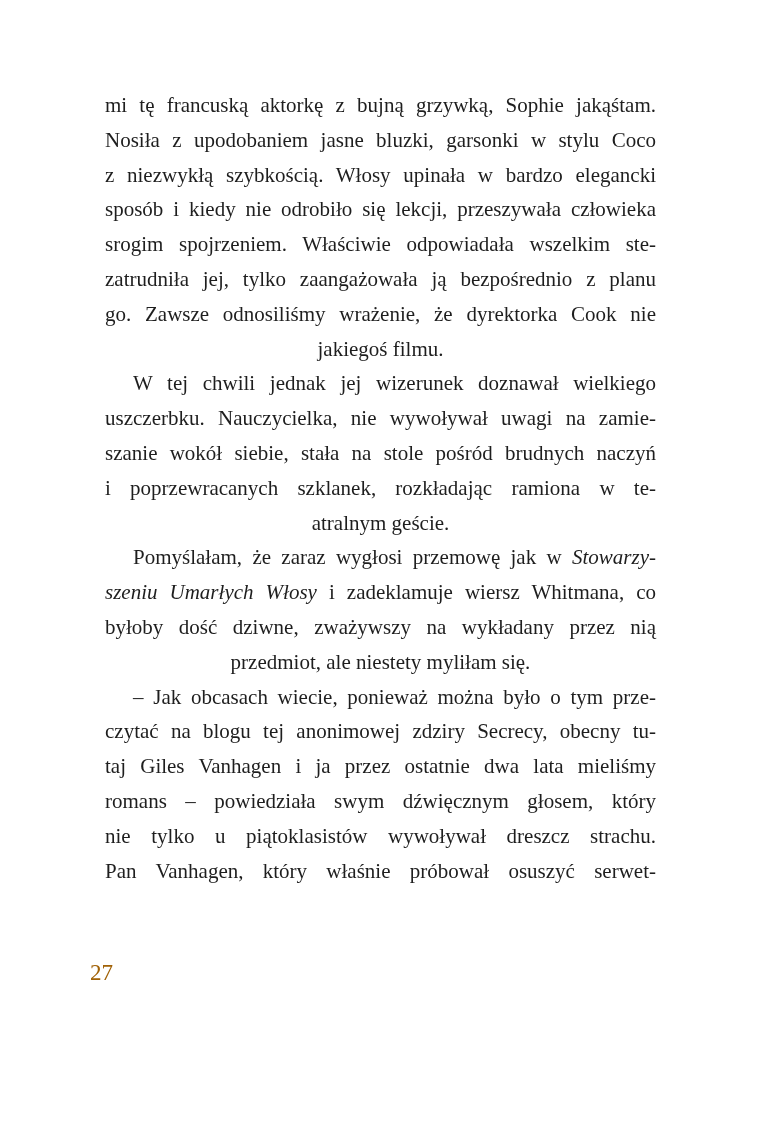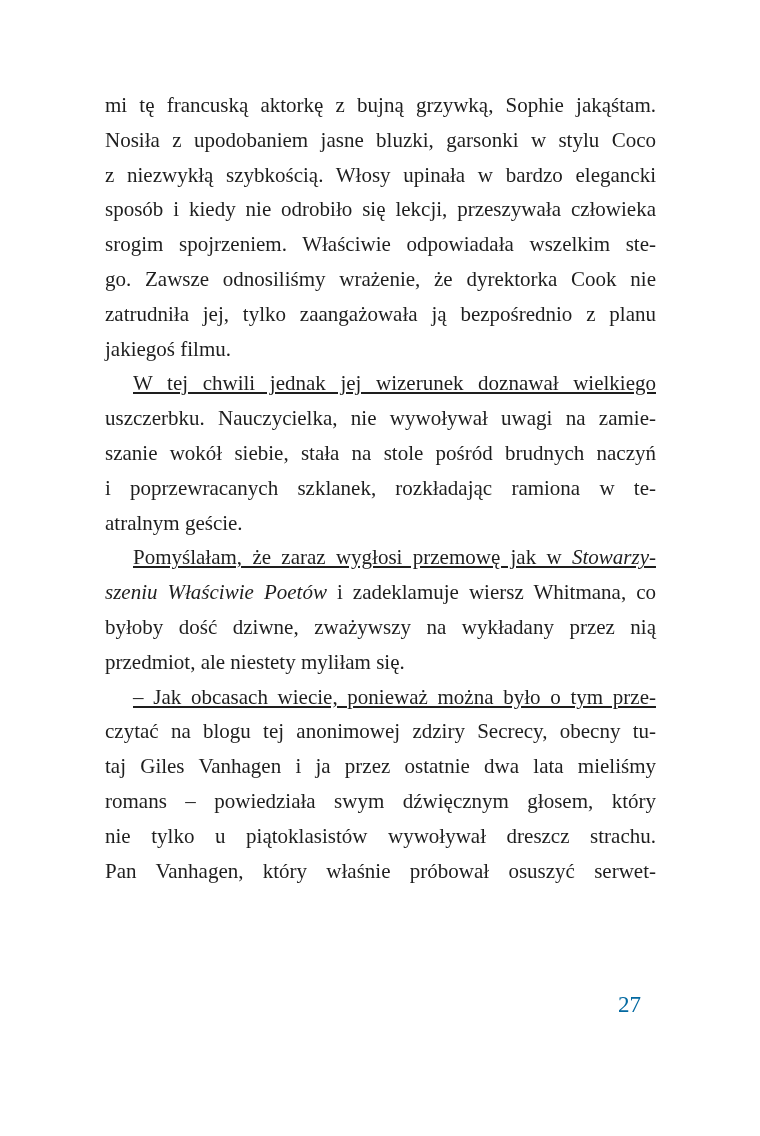--- a/index.html
+++ b/index.html
@@ -19,65 +19,64 @@
   .text-block {
     position: absolute;
     left: 105px;
     top: 88px;
     width: 551px;
     font-size: 21px;
     line-height: 34.8px;
   }
   .line {
     height: 34.8px;
-    text-align: left;
+    text-align: center;
     overflow: visible;
   }
   .line.just {
     text-align: justify;
     text-align-last: justify;
   }
   .line.indent {
     text-indent: 28px;
-    text-decoration: underline;
   }
   .it {
     font-style: italic;
   }
   .page-number {
     position: absolute;
     left: 105px;
-    top: 992px;
+    top: 960px;
     width: 551px;
-    text-align: right;
+    text-align: left;
     font-size: 23px;
-    color: #0369a1;
+    color: #a16207;
     transform: translateX(-15px);
   }
 </style>
 </head>
 <body>
 
 <div class="page">
   <div class="text-block">
       <div class="line just"><span>mi tę francuską aktorkę z bujną grzywką, Sophie jakąśtam.</span></div>
       <div class="line just"><span>Nosiła z upodobaniem jasne bluzki, garsonki w stylu Coco</span></div>
       <div class="line just"><span>z niezwykłą szybkością. Włosy upinała w bardzo elegancki</span></div>
       <div class="line just"><span>sposób i kiedy nie odrobiło się lekcji, przeszywała człowieka</span></div>
       <div class="line just"><span>srogim spojrzeniem. Właściwie odpowiadała wszelkim ste-</span></div>
+      <div class="line just"><span>zatrudniła jej, tylko zaangażowała ją bezpośrednio z planu</span></div>
       <div class="line just"><span>go. Zawsze odnosiliśmy wrażenie, że dyrektorka Cook nie</span></div>
-      <div class="line just"><span>zatrudniła jej, tylko zaangażowała ją bezpośrednio z planu</span></div>
       <div class="line"><span>jakiegoś filmu.</span></div>
       <div class="line just indent"><span>W tej chwili jednak jej wizerunek doznawał wielkiego</span></div>
       <div class="line just"><span>uszczerbku. Nauczycielka, nie wywoływał uwagi na zamie-</span></div>
       <div class="line just"><span>szanie wokół siebie, stała na stole pośród brudnych naczyń</span></div>
       <div class="line just"><span>i poprzewracanych szklanek, rozkładając ramiona w te-</span></div>
       <div class="line"><span>atralnym geście.</span></div>
       <div class="line just indent"><span>Pomyślałam, że zaraz wygłosi przemowę jak w </span><span class="it">Stowarzy-</span></div>
-      <div class="line just"><span class="it">szeniu Właściwie Poetów</span><span> i zadeklamuje wiersz Whitmana, co</span></div>
+      <div class="line just"><span class="it">szeniu Umarłych Włosy</span><span> i zadeklamuje wiersz Whitmana, co</span></div>
       <div class="line just"><span>byłoby dość dziwne, zważywszy na wykładany przez nią</span></div>
       <div class="line"><span>przedmiot, ale niestety myliłam się.</span></div>
       <div class="line just indent"><span>– Jak obcasach wiecie, ponieważ można było o tym prze-</span></div>
       <div class="line just"><span>czytać na blogu tej anonimowej zdziry Secrecy, obecny tu-</span></div>
       <div class="line just"><span>taj Giles Vanhagen i ja przez ostatnie dwa lata mieliśmy</span></div>
       <div class="line just"><span>romans – powiedziała swym dźwięcznym głosem, który</span></div>
       <div class="line just"><span>nie tylko u piątoklasistów wywoływał dreszcz strachu.</span></div>
       <div class="line just"><span>Pan Vanhagen, który właśnie próbował osuszyć serwet-</span></div>
     </div>
   <div class="page-number">27</div>

